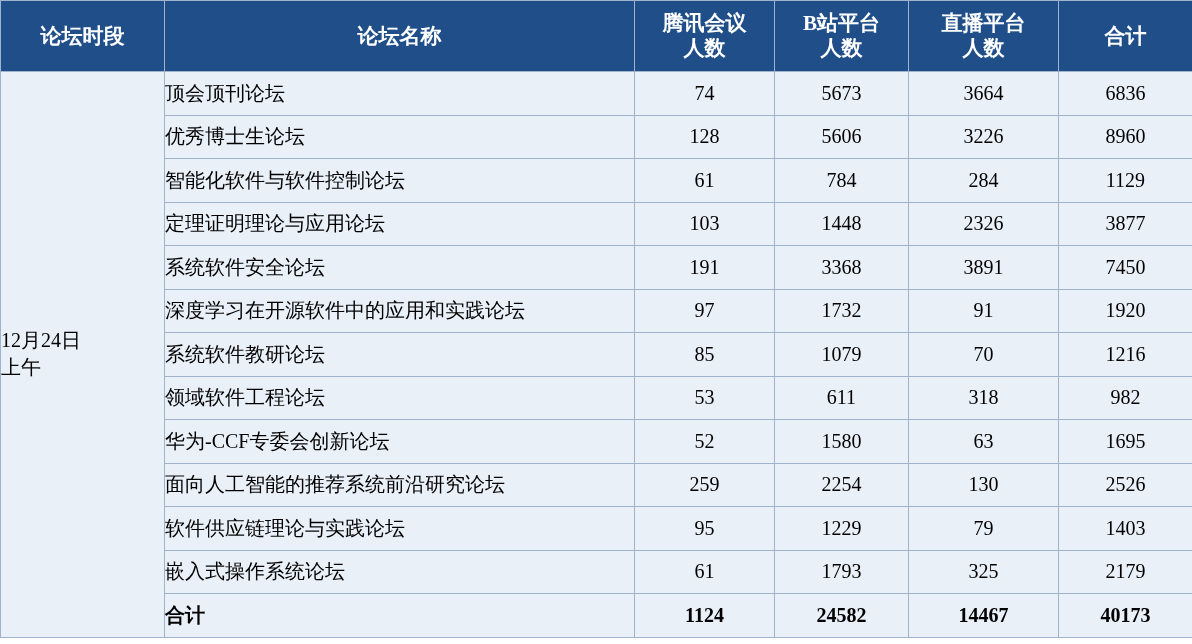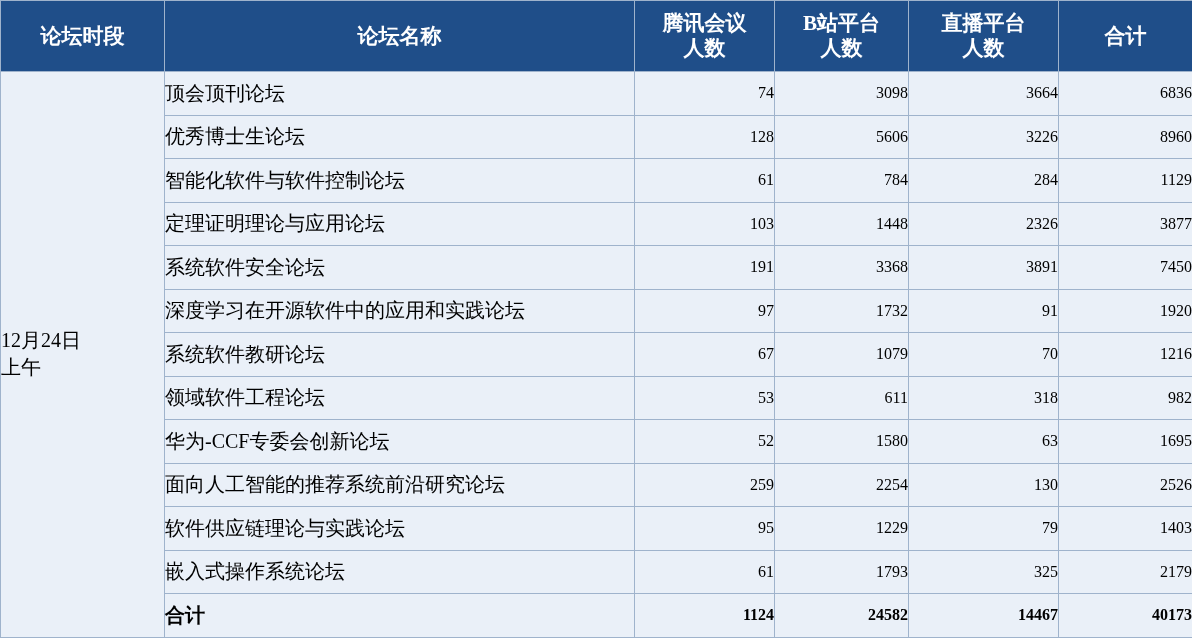--- a/index.html
+++ b/index.html
@@ -67,22 +67,22 @@
     line-height: 1.35;
     background: #eaf0f8;
   }
   td.session-cell .s-line { display: block; }
   td.name-cell {
     text-align: left;
     padding-left: 14px;
     font-size: 20px;
   }
   td.num-cell {
-    text-align: right;
-    font-size: 16px;
+    text-align: center;
+    font-size: 20px;
   }
   tr.total-row td {
     font-weight: bold;
   }
   tr.total-row td.name-cell {
     font-weight: bold;
   }
   tr.total-row td.num-cell {
     font-weight: bold;
   }
@@ -126,21 +126,21 @@
       </tr>
     </thead>
     <tbody>
       <tr>
         <td class="session-cell" rowspan="13">
           <span class="s-line">12月24日</span>
           <span class="s-line">上午</span>
         </td>
         <td class="name-cell">顶会顶刊论坛</td>
         <td class="num-cell">74</td>
-        <td class="num-cell">3098</td>
+        <td class="num-cell">5673</td>
         <td class="num-cell">3664</td>
         <td class="num-cell">6836</td>
       </tr>
       <tr>
         <td class="name-cell">优秀博士生论坛</td>
         <td class="num-cell">128</td>
         <td class="num-cell">5606</td>
         <td class="num-cell">3226</td>
         <td class="num-cell">8960</td>
       </tr>
@@ -167,21 +167,21 @@
       </tr>
       <tr>
         <td class="name-cell">深度学习在开源软件中的应用和实践论坛</td>
         <td class="num-cell">97</td>
         <td class="num-cell">1732</td>
         <td class="num-cell">91</td>
         <td class="num-cell">1920</td>
       </tr>
       <tr>
         <td class="name-cell">系统软件教研论坛</td>
-        <td class="num-cell">67</td>
+        <td class="num-cell">85</td>
         <td class="num-cell">1079</td>
         <td class="num-cell">70</td>
         <td class="num-cell">1216</td>
       </tr>
       <tr>
         <td class="name-cell">领域软件工程论坛</td>
         <td class="num-cell">53</td>
         <td class="num-cell">611</td>
         <td class="num-cell">318</td>
         <td class="num-cell">982</td>

